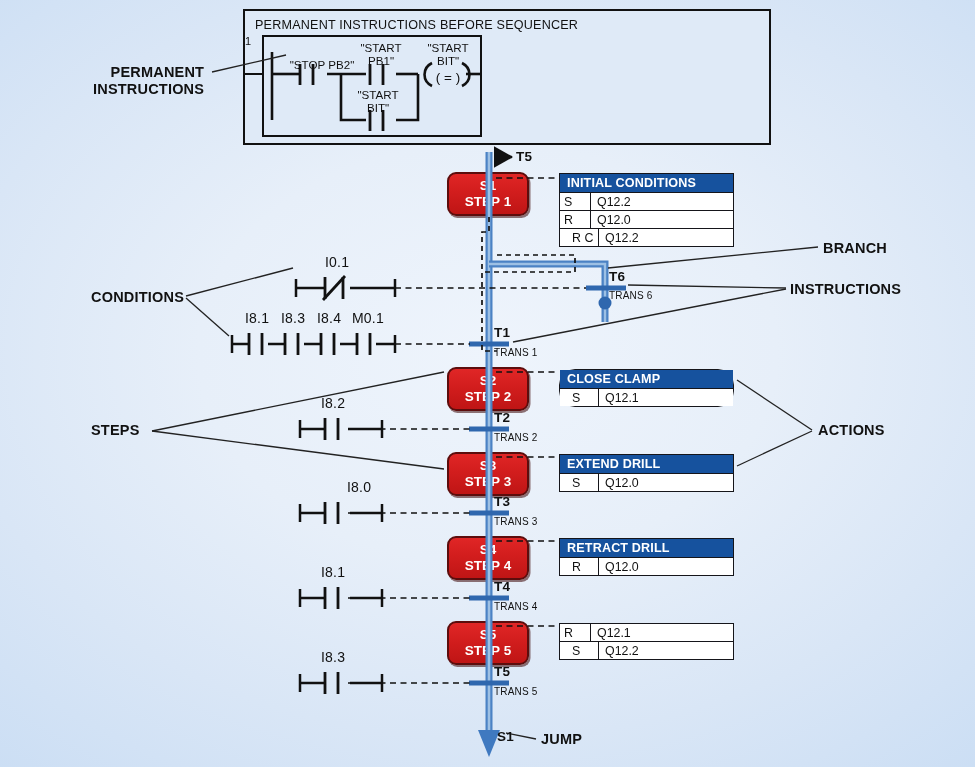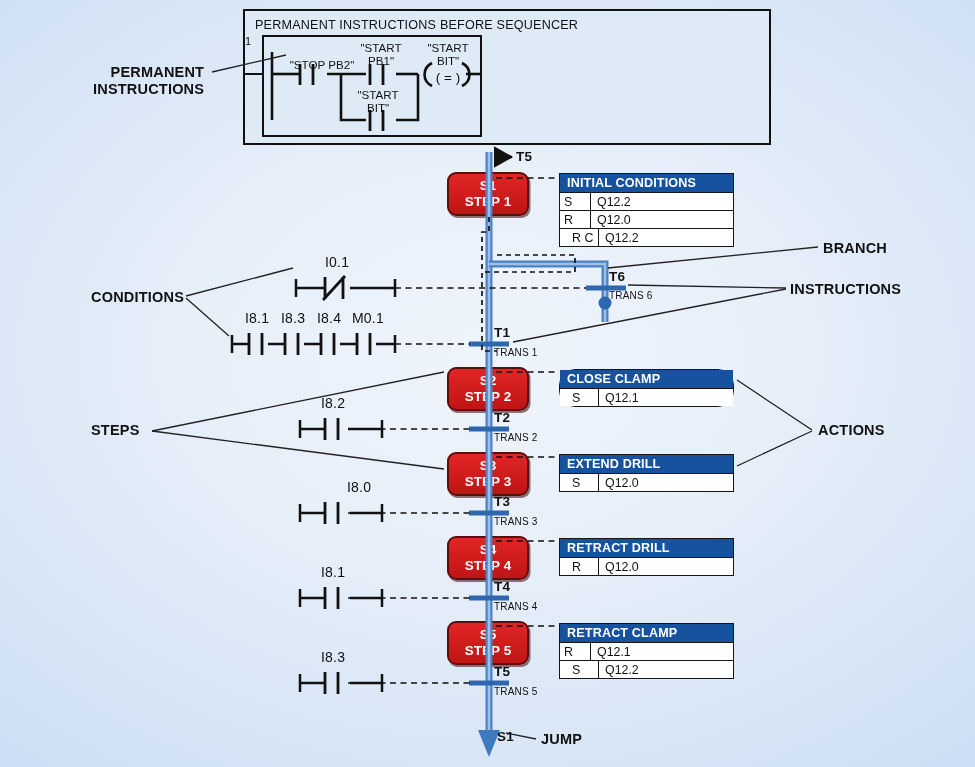--- a/index.html
+++ b/index.html
@@ -147,21 +147,20 @@
 
   <div class="action" style="left:559px;top:538px;">
     <div class="ahead">RETRACT DRILL</div>
     <div class="arow">
       <div class="acode">R</div>
       <div class="aval">Q12.0</div>
     </div>
   </div>
 
   <div class="action" style="left:559px;top:623px;">
-    <div class="ahead">RETRACT CLAMP</div>
     <div class="arow">
       <div class="acode">R</div>
       <div class="aval">Q12.1</div>
     </div>
     <div class="arow">
       <div class="acode">S</div>
       <div class="aval">Q12.2</div>
     </div>
   </div>
 

